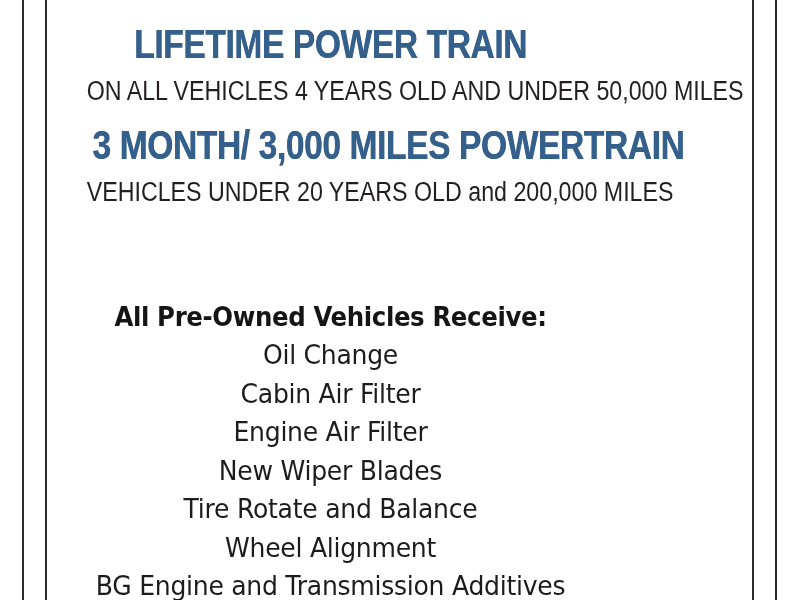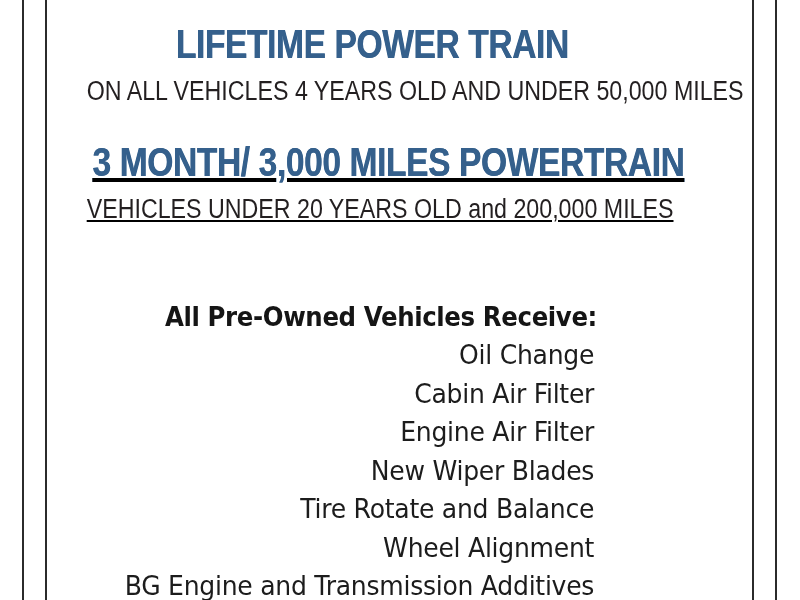--- a/index.html
+++ b/index.html
@@ -33,31 +33,31 @@
   .rule.right-inner { left: 752px; }
   .rule.right-outer { left: 775px; }
 
   
   .content {
     position: absolute;
     left: 47px;
     top: 0;
     width: 567px;
     height: 600px;
-    text-align: right;
+    text-align: center;
   }
 
   
   .warranty-block {
     position: absolute;
     left: 0;
     width: 100%;
   }
   .warranty-block.block-1 { top: 22px; }
-  .warranty-block.block-2 { top: 140px; text-decoration: underline; }
+  .warranty-block.block-2 { top: 123px; }
 
   .headline {
     color: #35608c;
     font-family: "Liberation Sans Narrow", "Liberation Sans", sans-serif;
     font-weight: bold;
     font-size: 40px;
     line-height: 44px;
     letter-spacing: -0.5px;
     transform: scaleX(0.84);
     transform-origin: center top;

